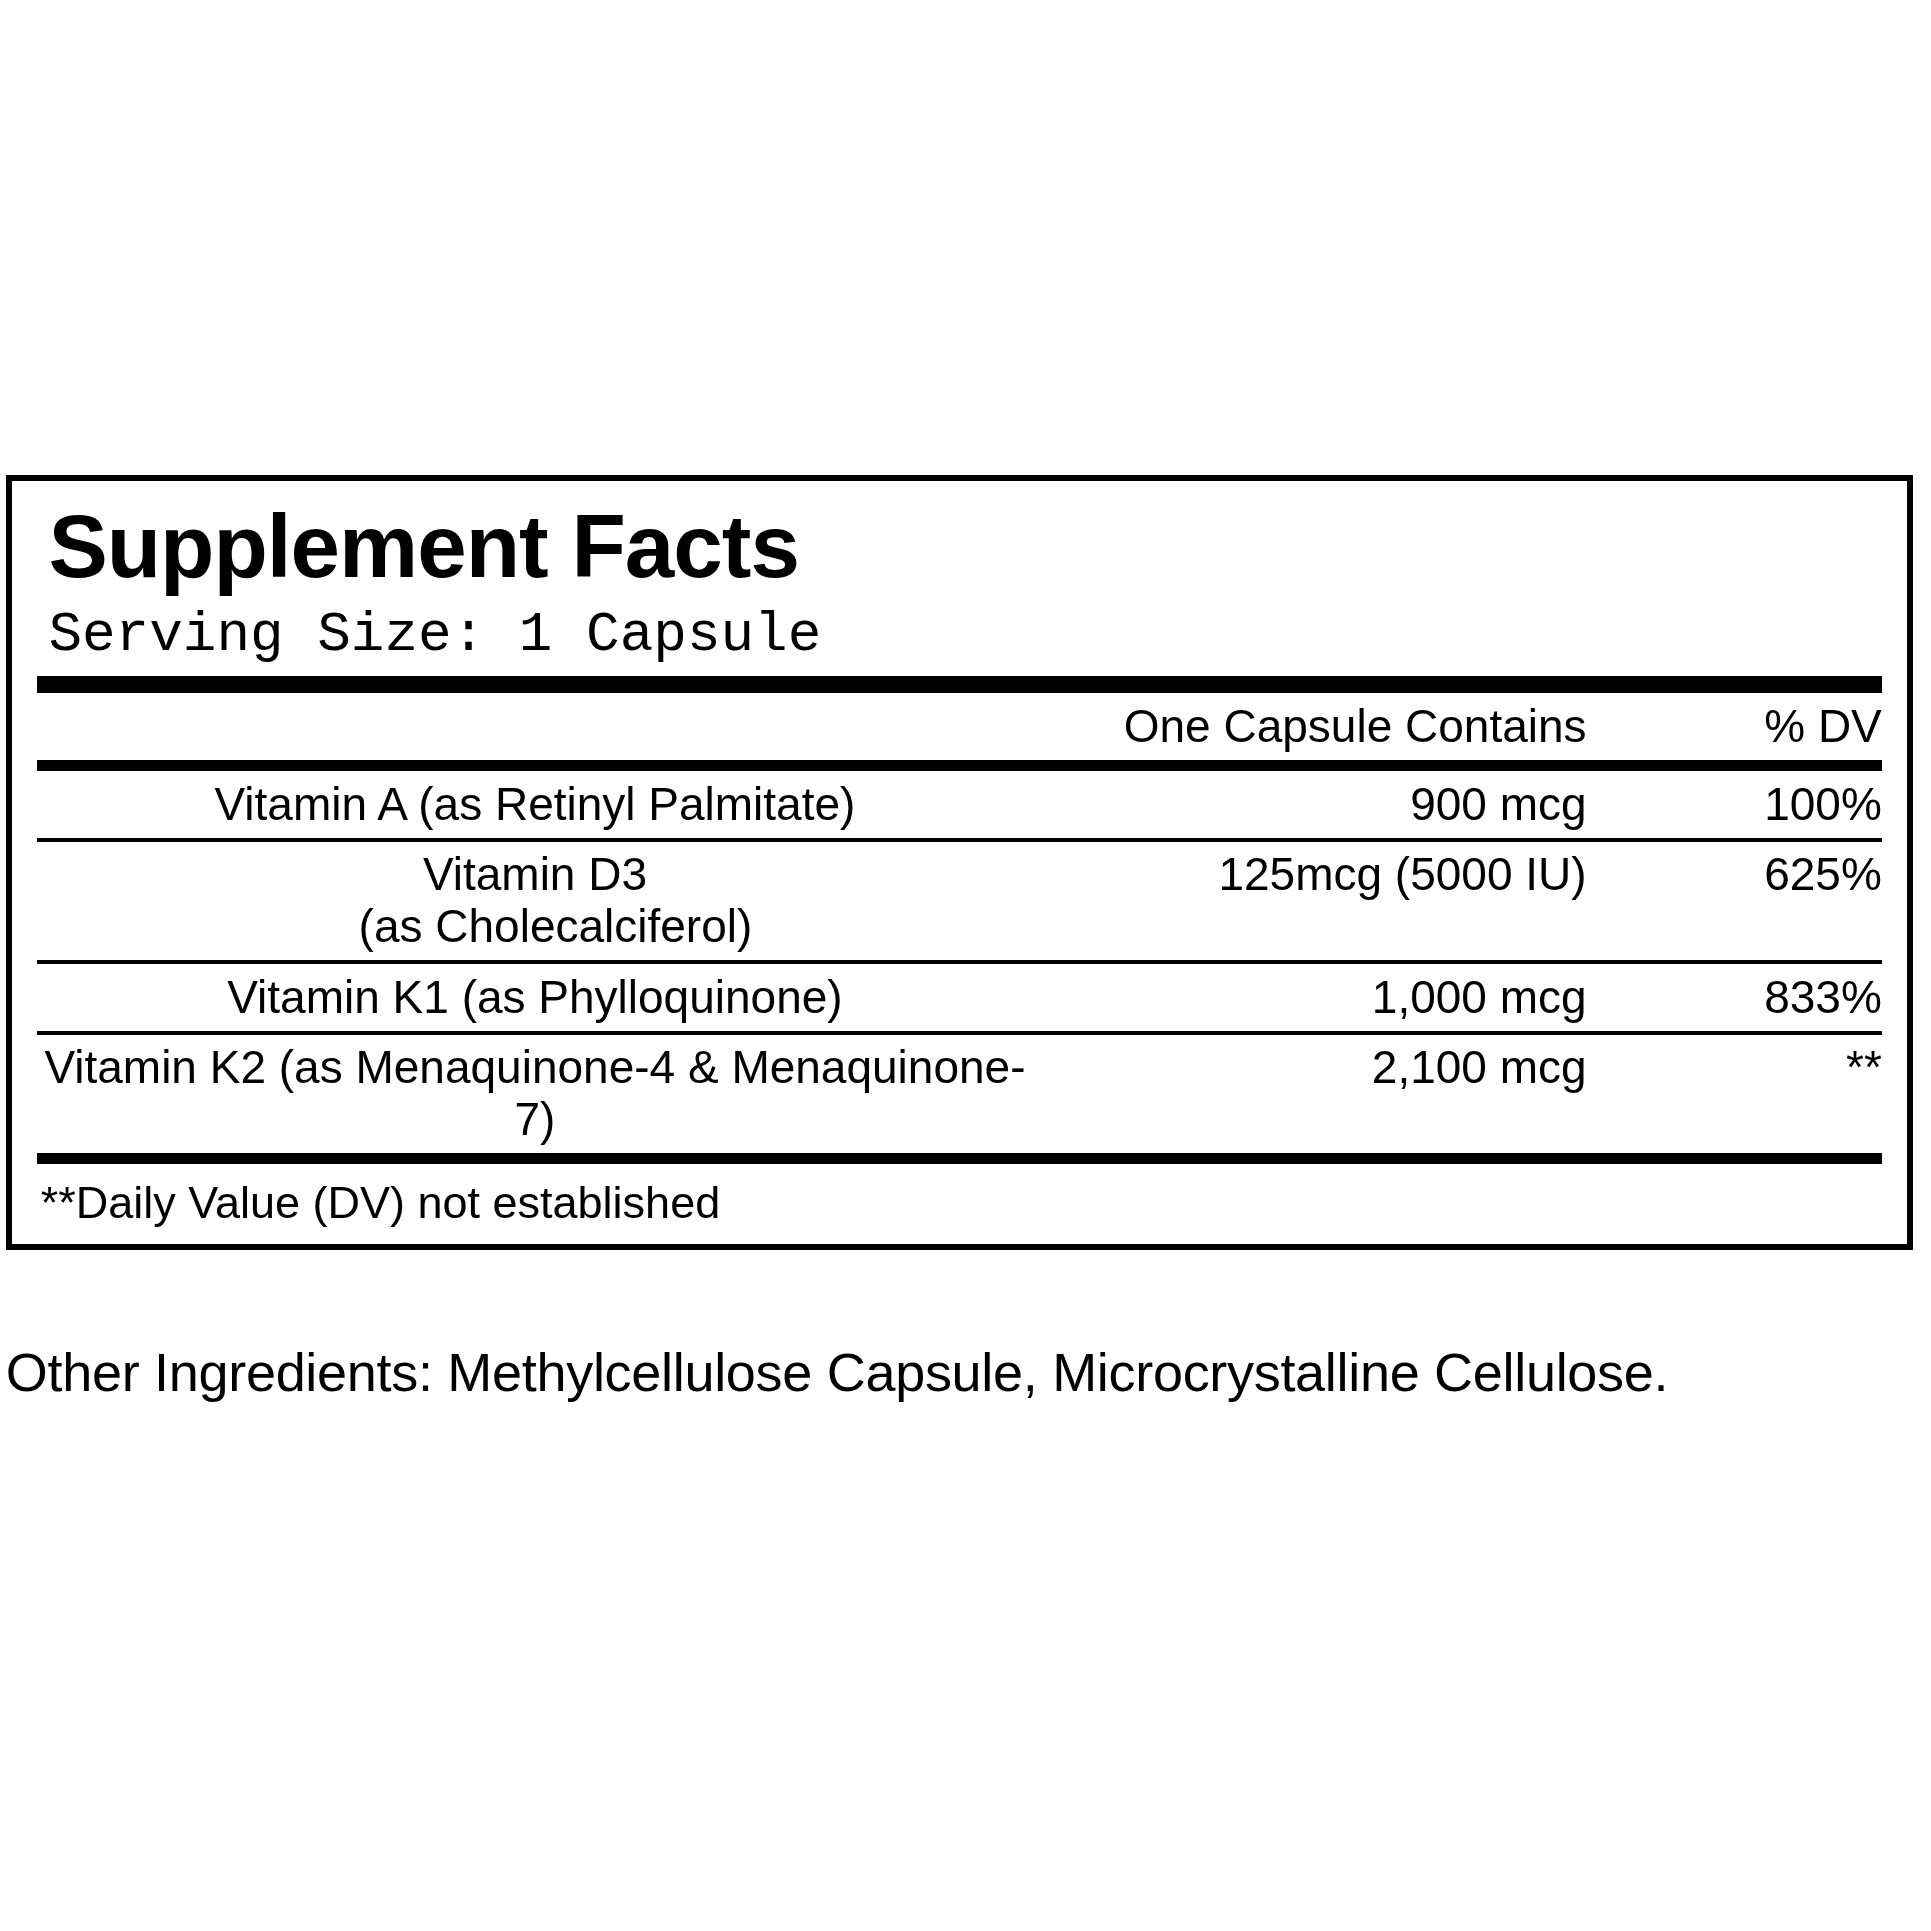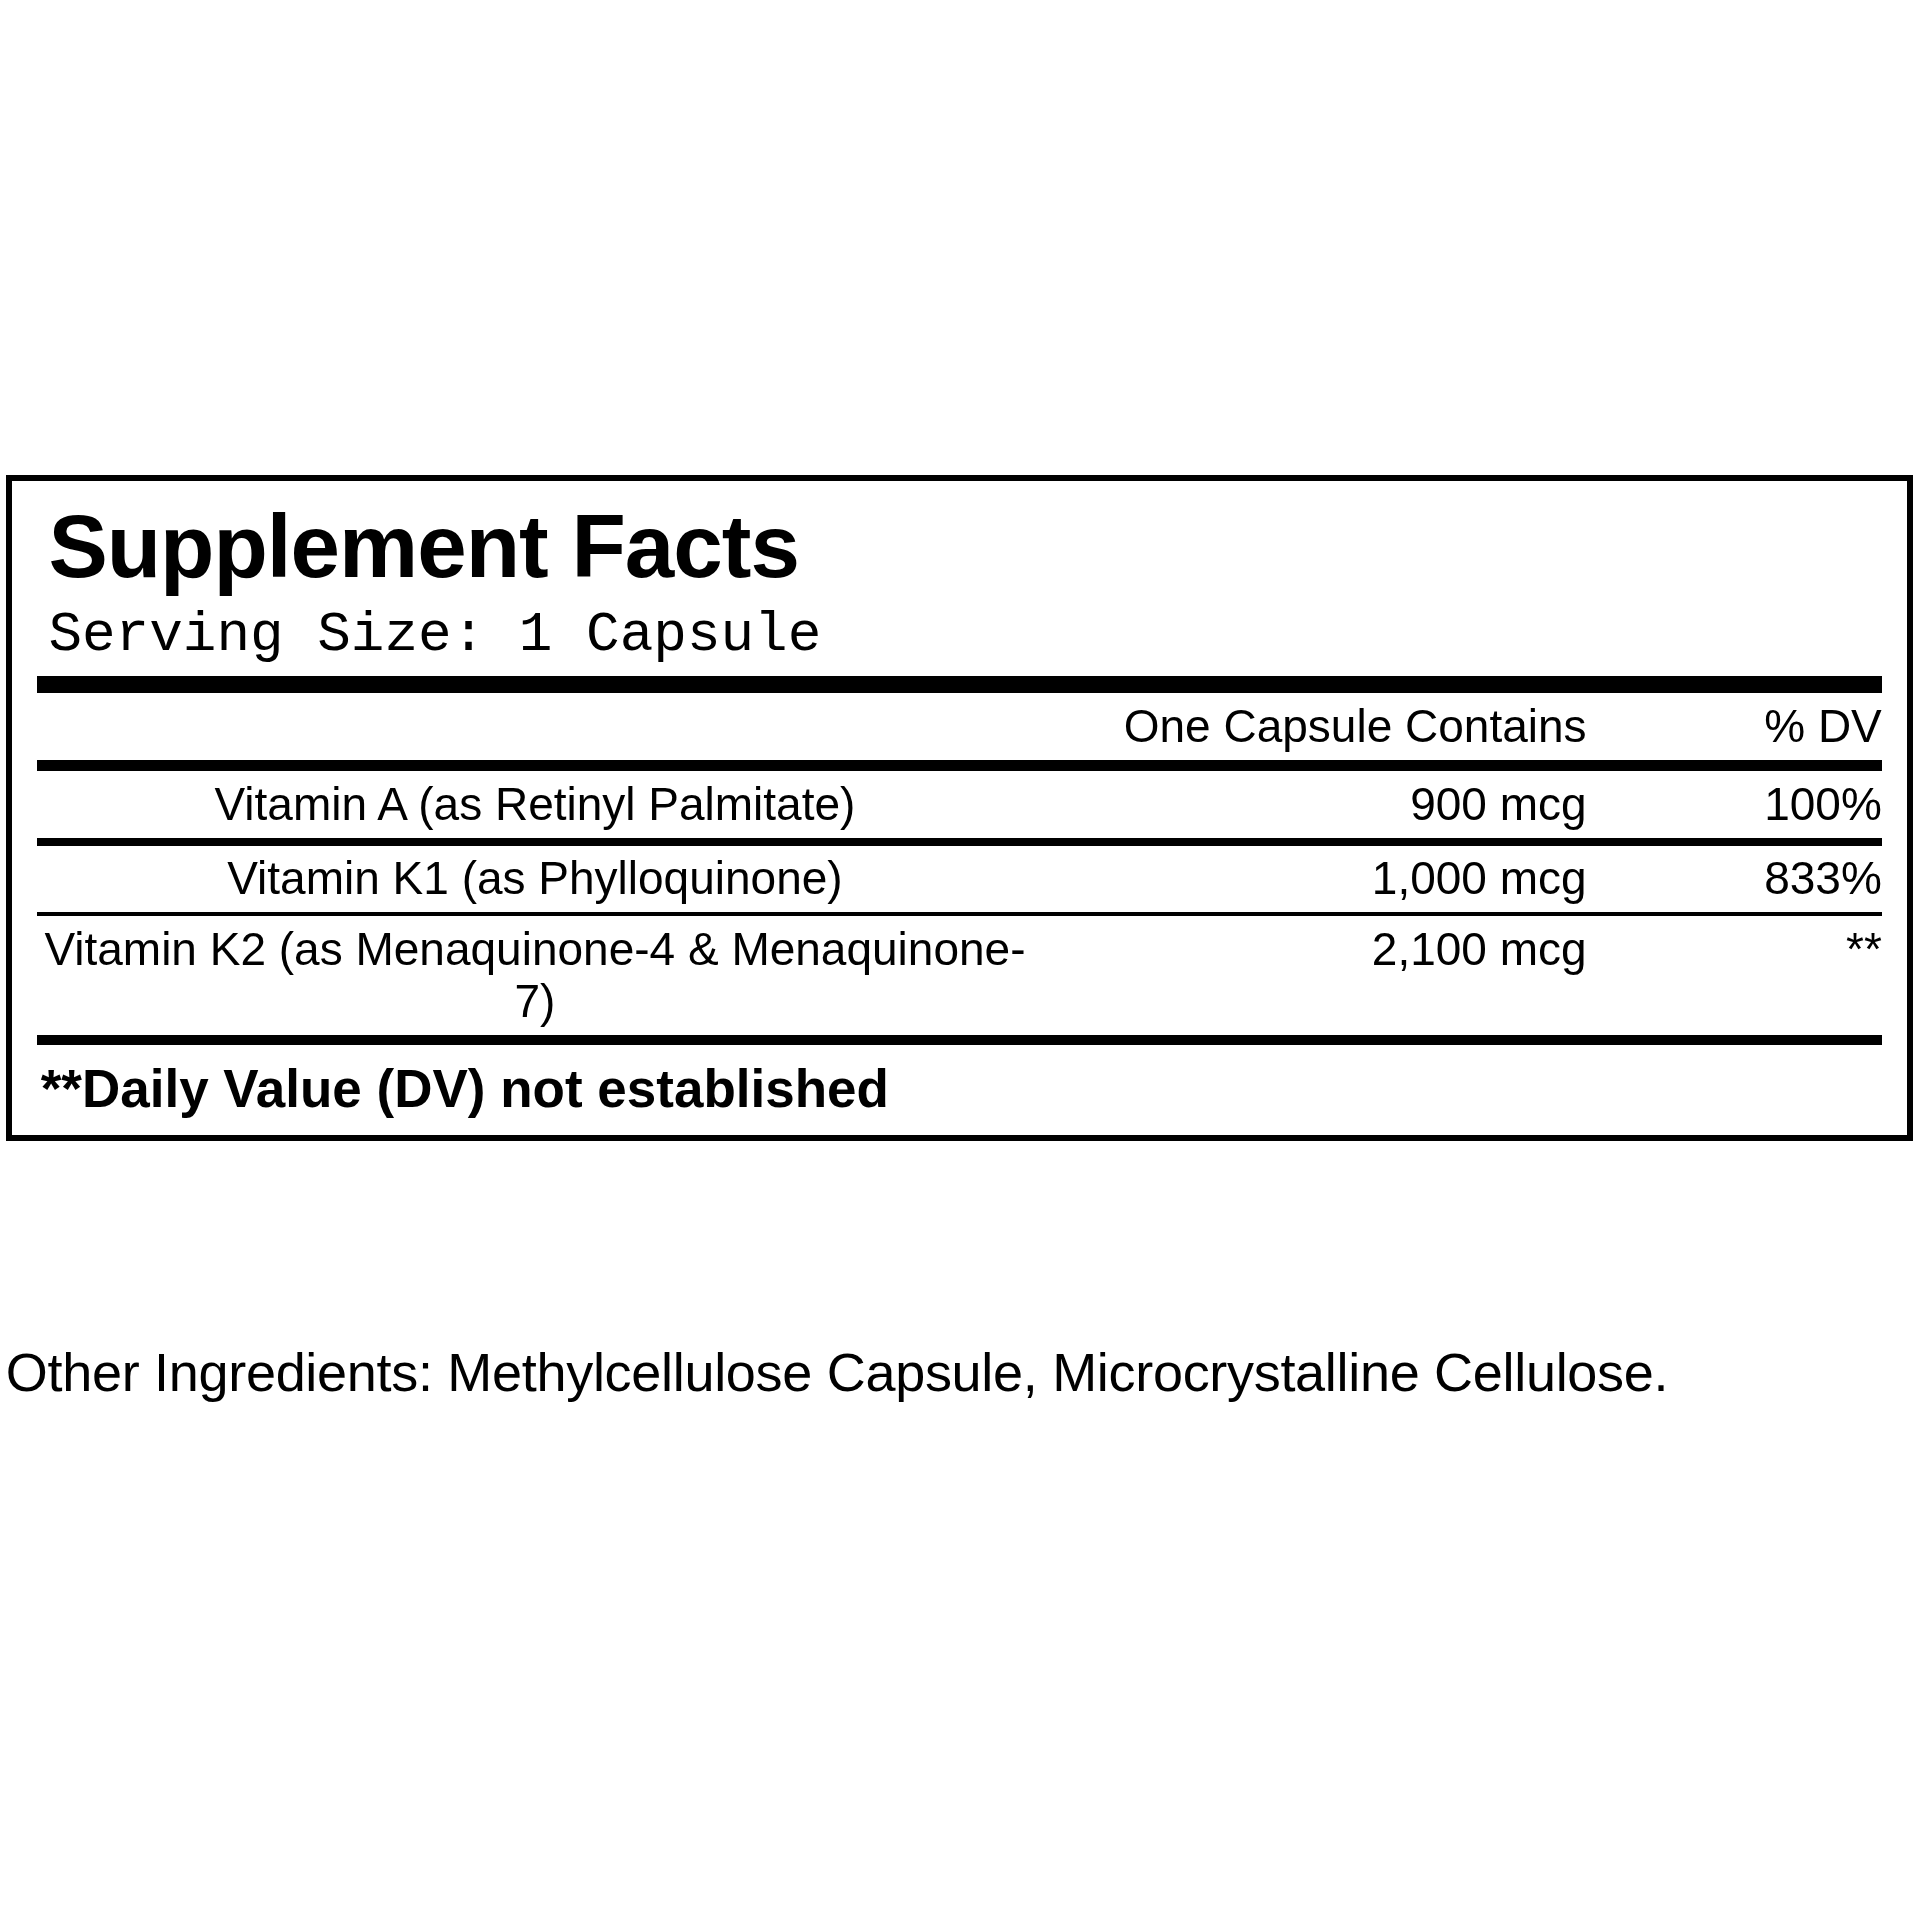--- a/index.html
+++ b/index.html
@@ -95,24 +95,23 @@
     padding-top: 9.7px;
     padding-bottom: 9.7px;
   }
 
   .sub-line {
     display: block;
     padding-left: 41px;
   }
 
   .dv-note {
-    font-size: 53px;
+    font-size: 45px;
     line-height: 1.15;
     padding: 13.5px 0 5.8px 3.9px;
-    font-weight: bold;
   }
 
   .row-sep {
     height: 3.9px;
     background: #000000;
     width: 100%;
   }
 
   
   .other-ing {
@@ -169,20 +168,28 @@
           <td class="c-amount">900 mcg</td>
           <td class="c-dv">100%</td>
         </tr>
         <tr>
           <td colspan="3" style="padding:0">
               <div class="row-sep"></div>
             </td>
         </tr>
 
         <tr>
+          <td class="c-name">
+            <span>Vitamin D3</span>
+            <span class="sub-line">(as Cholecalciferol)</span>
+          </td>
+          <td class="c-amount">125mcg (5000 IU)</td>
+          <td class="c-dv">625%</td>
+        </tr>
+        <tr>
           <td colspan="3" style="padding:0">
               <div class="row-sep"></div>
             </td>
         </tr>
 
         <tr>
           <td class="c-name">Vitamin K1 (as Phylloquinone)</td>
           <td class="c-amount">1,000 mcg</td>
           <td class="c-dv">833%</td>
         </tr>

